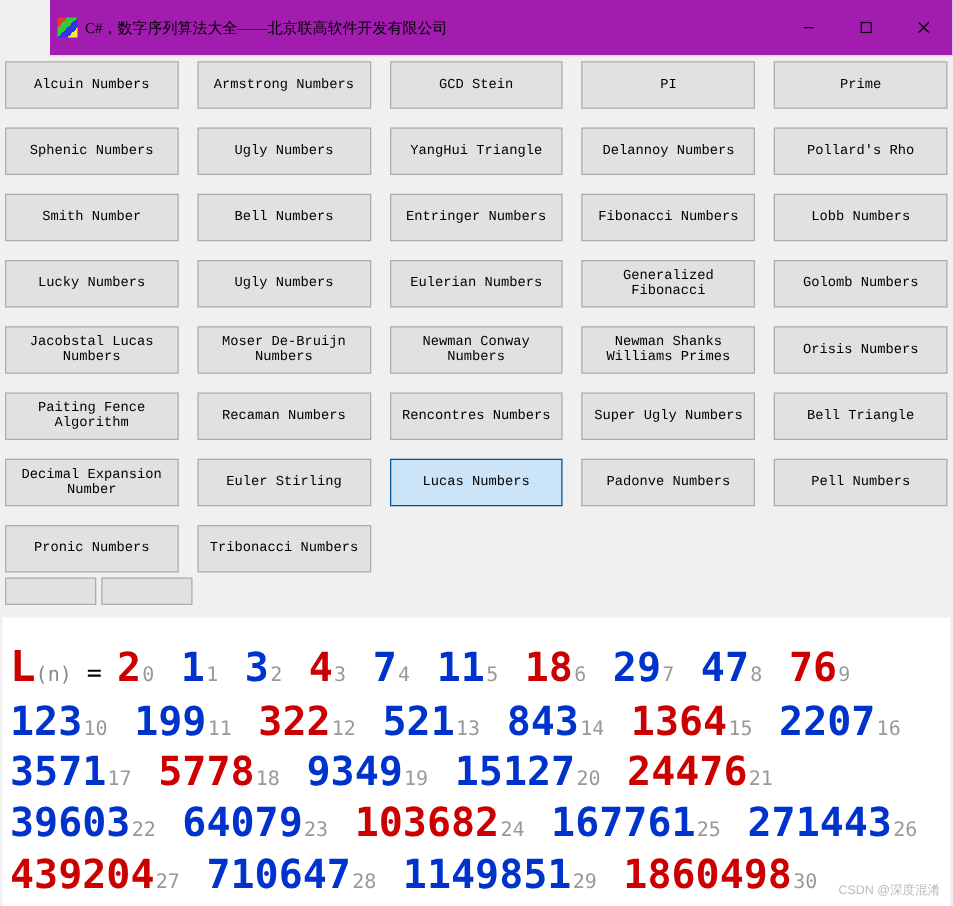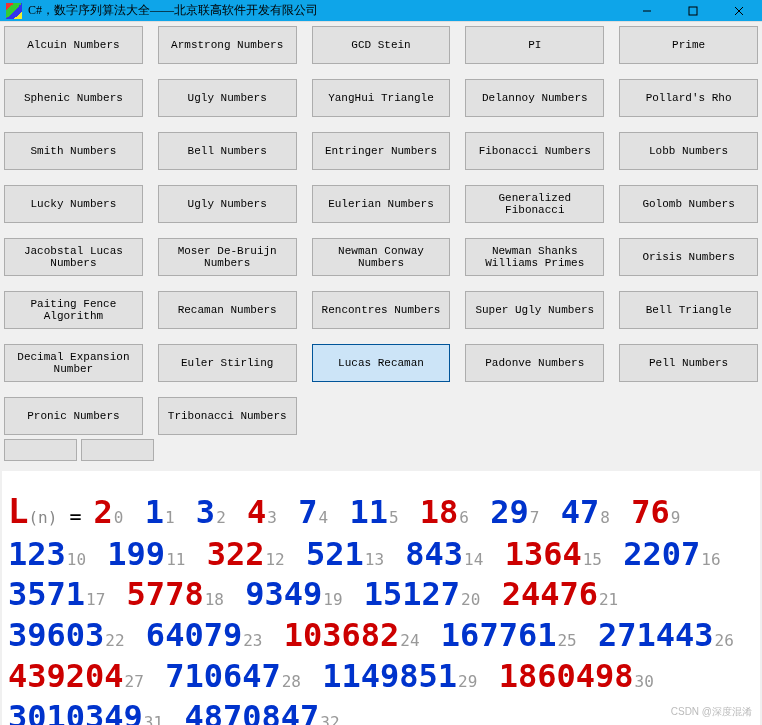--- a/index.html
+++ b/index.html
@@ -6,25 +6,26 @@
   body {
     margin: 0;
     font-family: "SimSun", "MS Song", serif;
     background: #f0f0f0;
     width: 762px;
     height: 725px;
     overflow: hidden;
     position: relative;
   }
   .titlebar {
-    height: 22px;
-    background: #0ea5e9;
+    height: 45px;
+    background: #a21caf;
     display: flex;
     align-items: center;
     border-bottom: 1px solid #ddd;
+    margin-left: 40px;
   }
   .titlebar .app-icon {
     width: 16px; height: 16px;
     margin: 0 6px;
     background: linear-gradient(135deg, #e33 0 25%, #3c3 25% 50%, #33e 50% 75%, #ee3 75% 100%);
   }
   .titlebar .title {
     flex: 1;
     font-size: 12px;
     font-family: "SimSun", serif;
@@ -136,21 +137,21 @@
       <div class="btn">Alcuin Numbers</div>
       <div class="btn">Armstrong Numbers</div>
       <div class="btn">GCD Stein</div>
       <div class="btn">PI</div>
       <div class="btn">Prime</div>
       <div class="btn">Sphenic Numbers</div>
       <div class="btn">Ugly Numbers</div>
       <div class="btn">YangHui Triangle</div>
       <div class="btn">Delannoy Numbers</div>
       <div class="btn">Pollard's Rho</div>
-      <div class="btn">Smith Numbers</div>
+      <div class="btn">Smith Number</div>
       <div class="btn">Bell Numbers</div>
       <div class="btn">Entringer Numbers</div>
       <div class="btn">Fibonacci Numbers</div>
       <div class="btn">Lobb Numbers</div>
       <div class="btn">Lucky Numbers</div>
       <div class="btn">Ugly Numbers</div>
       <div class="btn">Eulerian Numbers</div>
       <div class="btn">Generalized Fibonacci</div>
       <div class="btn">Golomb Numbers</div>
       <div class="btn">Jacobstal Lucas Numbers</div>
@@ -158,21 +159,21 @@
       <div class="btn">Newman Conway Numbers</div>
       <div class="btn">Newman Shanks Williams Primes</div>
       <div class="btn">Orisis Numbers</div>
       <div class="btn">Paiting Fence Algorithm</div>
       <div class="btn">Recaman Numbers</div>
       <div class="btn">Rencontres Numbers</div>
       <div class="btn">Super Ugly Numbers</div>
       <div class="btn">Bell Triangle</div>
       <div class="btn">Decimal Expansion Number</div>
       <div class="btn">Euler Stirling</div>
-      <div class="btn selected">Lucas Recaman</div>
+      <div class="btn selected">Lucas Numbers</div>
       <div class="btn">Padonve Numbers</div>
       <div class="btn">Pell Numbers</div>
       <div class="btn">Pronic Numbers</div>
       <div class="btn">Tribonacci Numbers</div>
     </div>
   <div class="small-row">
     <div class="small-btn"></div>
     <div class="small-btn"></div>
   </div>
 </div>

